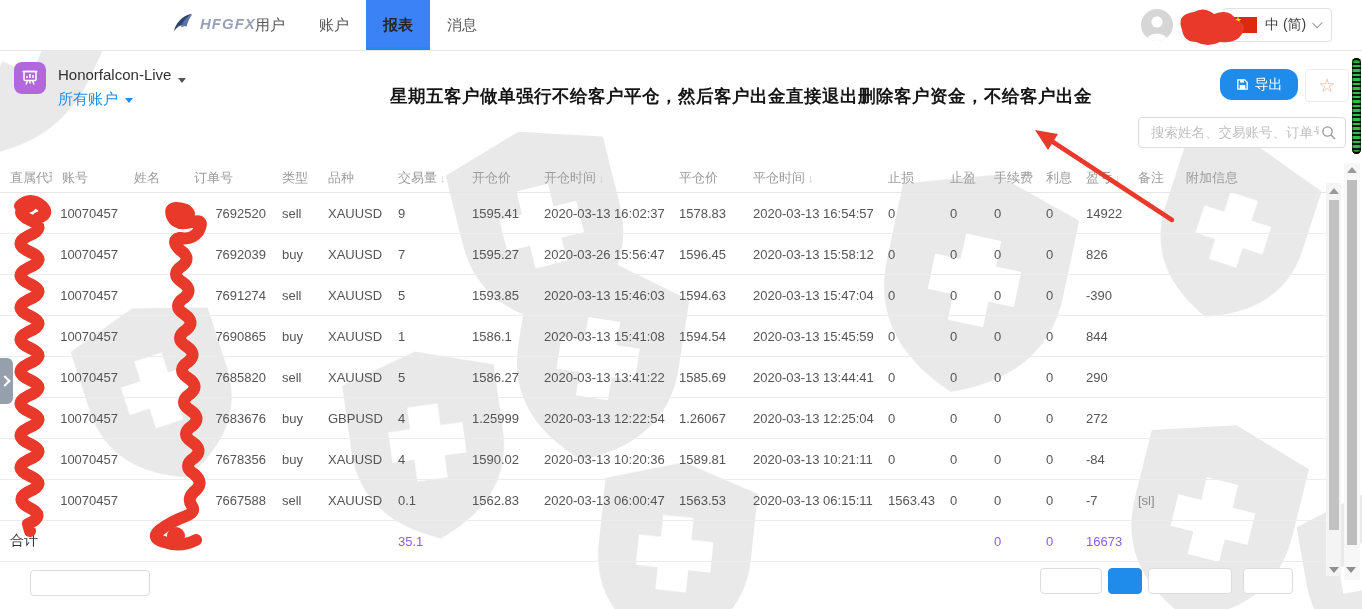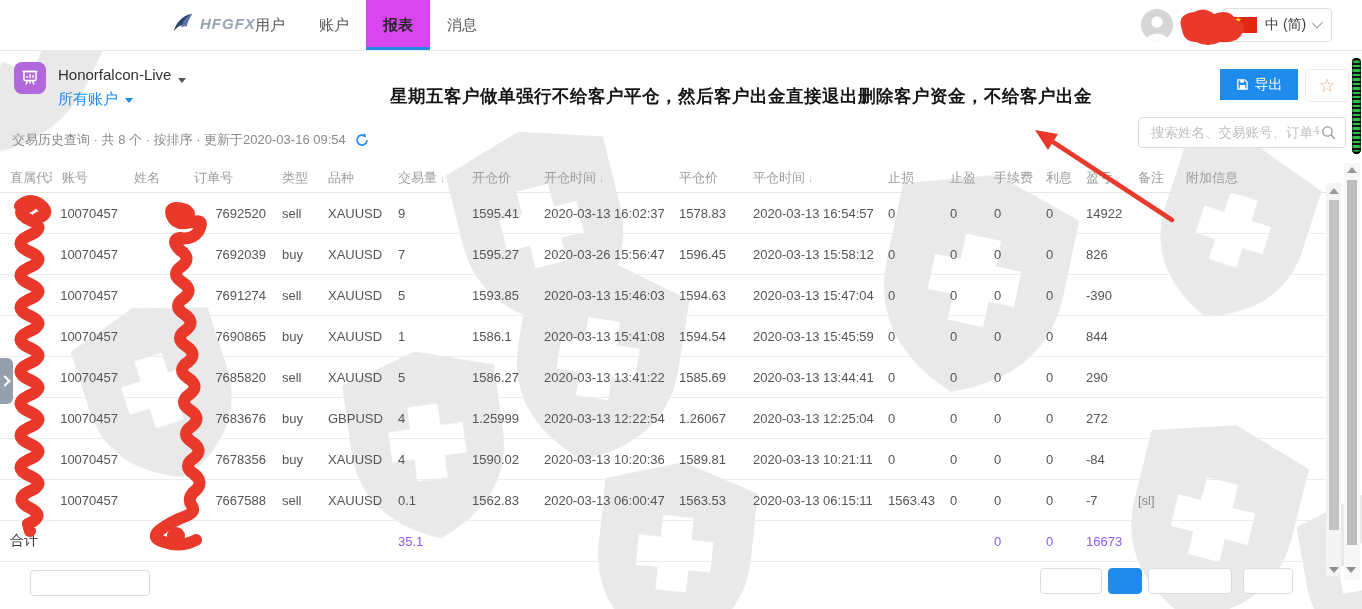--- a/index.html
+++ b/index.html
@@ -7,35 +7,35 @@
        font-family:"Liberation Sans","DejaVu Sans",sans-serif;color:#333;}
   .abs{position:absolute;}
   
   #watermarks{left:0;top:0;z-index:0;pointer-events:none;}
   
   #navbar{left:0;top:0;width:1362px;height:50px;background:#fff;border-bottom:1px solid #e8e8e8;z-index:3;}
   #logo{left:168px;top:9px;display:flex;align-items:center;gap:4px;}
   #logo-text{font-size:15px;font-weight:bold;font-style:italic;color:#98a2b6;letter-spacing:1px;}
   #nav-items{left:238px;top:0;display:flex;height:50px;}
   .nav-item{height:47px;line-height:50px;padding:0 17px;font-size:15px;color:#595959;cursor:pointer;}
-  .nav-item.active{background:#d946ef;color:#262626;font-weight:bold;border-bottom:3px solid #1f8ceb;}
+  .nav-item.active{background:#3b82f6;color:#262626;font-weight:bold;border-bottom:3px solid #1f8ceb;}
   #avatar{left:1141px;top:9px;width:32px;height:32px;border-radius:50%;background:#d6d6d6;overflow:hidden;display:flex;align-items:flex-end;justify-content:center;}
   #lang-box{left:1222px;top:8px;width:110px;height:34px;border:1px solid #e0e0e0;border-radius:4px;display:flex;align-items:center;padding:0 10px;box-sizing:border-box;gap:8px;background:#fff;}
   #flag{width:24px;height:16px;background:#de2910;position:relative;flex:0 0 auto;}
   #flag span{position:absolute;left:1px;top:-2px;color:#ffde00;font-size:9px;}
   #lang-label{font-size:14px;color:#404040;white-space:nowrap;}
   .chev{width:7px;height:7px;border-right:1.6px solid #999;border-bottom:1.6px solid #999;transform:rotate(45deg);margin-top:-4px;}
   
   #acct-icon{left:14px;top:62px;width:32px;height:32px;border-radius:8px;background:#b168dd;display:flex;align-items:center;justify-content:center;z-index:2;}
   #acct-name{left:58px;top:66px;font-size:15px;color:#303030;display:flex;align-items:flex-end;z-index:2;}
   #acct-scope{left:58px;top:90px;font-size:15px;color:#1f8ceb;display:flex;align-items:center;z-index:2;}
   .caret{width:0;height:0;border-left:4px solid transparent;border-right:4px solid transparent;border-top:5px solid #555;display:inline-block;margin-left:7px;margin-top:2px;}
   .caret.blue{border-top-color:#1f8ceb;}
   #summary{left:12px;top:131px;font-size:13px;color:#8a8a8a;display:flex;align-items:center;gap:8px;z-index:2;}
-  #export-btn{left:1220px;top:69px;width:78px;height:31px;background:#1f8ceb;border-radius:0;color:#fff;font-size:14px;display:flex;align-items:center;justify-content:center;gap:6px;cursor:pointer;z-index:2;}
+  #export-btn{left:1220px;top:69px;width:78px;height:31px;background:#1f8ceb;border-radius:12px;color:#fff;font-size:14px;display:flex;align-items:center;justify-content:center;gap:6px;cursor:pointer;z-index:2;}
   #star-btn{left:1305px;top:69px;width:42px;height:31px;background:#fff;border:1px solid #ececec;border-radius:4px;display:flex;align-items:center;justify-content:center;cursor:pointer;z-index:2;}
   #star-btn span{color:#edaf8d;font-size:19px;line-height:1;}
   #search-box{left:1138px;top:117px;width:208px;height:31px;border:1px solid #dcdcdc;border-radius:4px;display:flex;align-items:center;box-sizing:border-box;padding:0 8px 0 10px;background:#fff;z-index:2;}
   #search-box input{border:none;outline:none;flex:1;font-size:13.5px;color:#333;font-family:inherit;min-width:0;background:transparent;}
   #search-box input::placeholder{color:#bfbfbf;}
   
   #table-wrap{left:0;top:164px;width:1330px;z-index:1;}
   table{border-collapse:collapse;table-layout:fixed;width:1330px;}
   th{height:28px;text-align:left;padding:0 0 0 10px;font-size:13px;font-weight:400;color:#9c9c9c;border-bottom:1px solid #e6e6e6;white-space:nowrap;overflow:hidden;}
   td{height:40px;padding:0 0 0 10px;font-size:13px;color:#555;border-bottom:1px solid #ececec;white-space:nowrap;overflow:hidden;}
@@ -126,27 +126,20 @@
     </svg>
   </div>
   <div id="acct-name" class="abs">
     <span>Honorfalcon-Live</span>
     <i class="caret"></i>
   </div>
   <div id="acct-scope" class="abs">
     <span>所有账户</span>
     <i class="caret blue"></i>
   </div>
-  <div id="summary" class="abs">
-    <span>交易历史查询 · 共 8 个 · 按排序 · 更新于2020-03-16 09:54</span>
-    <svg width="16" height="16" viewBox="0 0 16 16">
-      <path d="M13 8 A5 5 0 1 1 11.3 4.3" fill="none" stroke="#1f8ceb" stroke-width="1.6"></path>
-      <path d="M11.2 1.2 L11.8 5.2 L7.9 4.1 Z" fill="#1f8ceb"></path>
-    </svg>
-  </div>
   <div id="export-btn" class="abs">
     <svg width="13" height="13" viewBox="0 0 14 14">
       <path d="M2 2 h7.5 L12 4.5 V12 H2 Z" fill="none" stroke="#fff" stroke-width="1.4"></path>
       <rect x="4.5" y="2" width="4" height="3" fill="#fff"></rect>
       <rect x="4" y="7.5" width="6" height="4.5" fill="#fff"></rect>
     </svg>
     <span>导出</span>
   </div>
   <div id="star-btn" class="abs">
     <span>☆</span>

